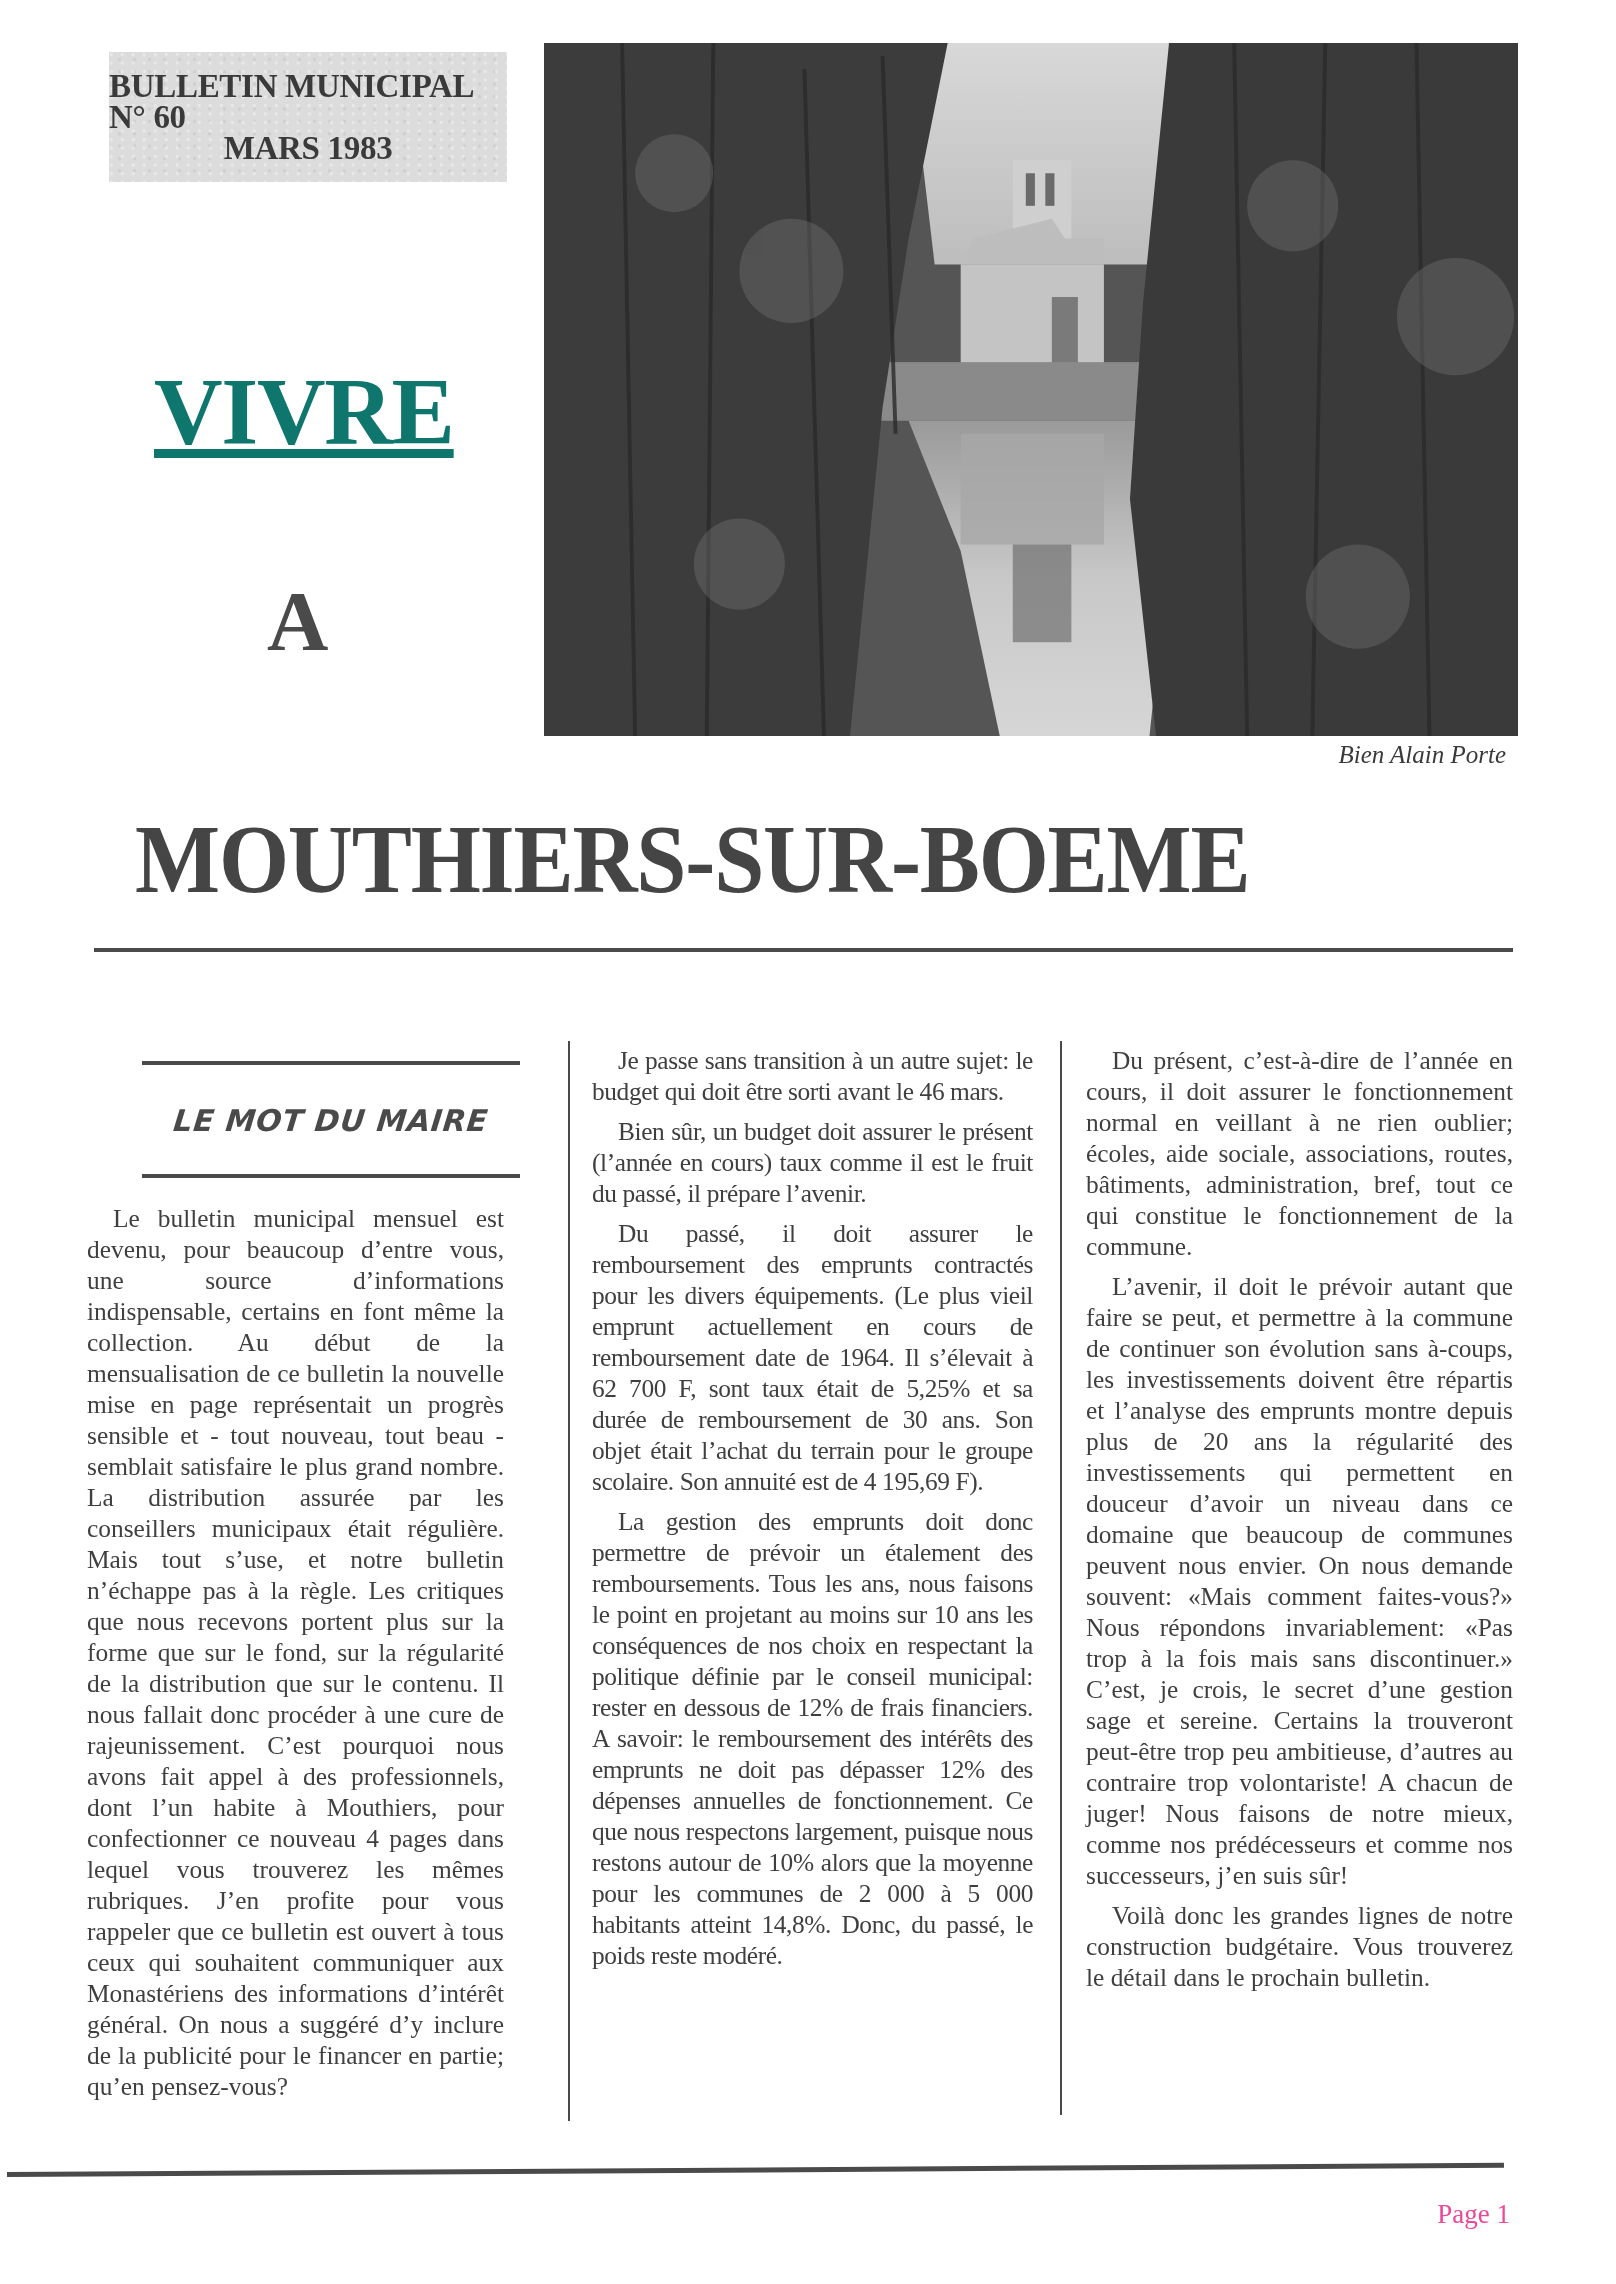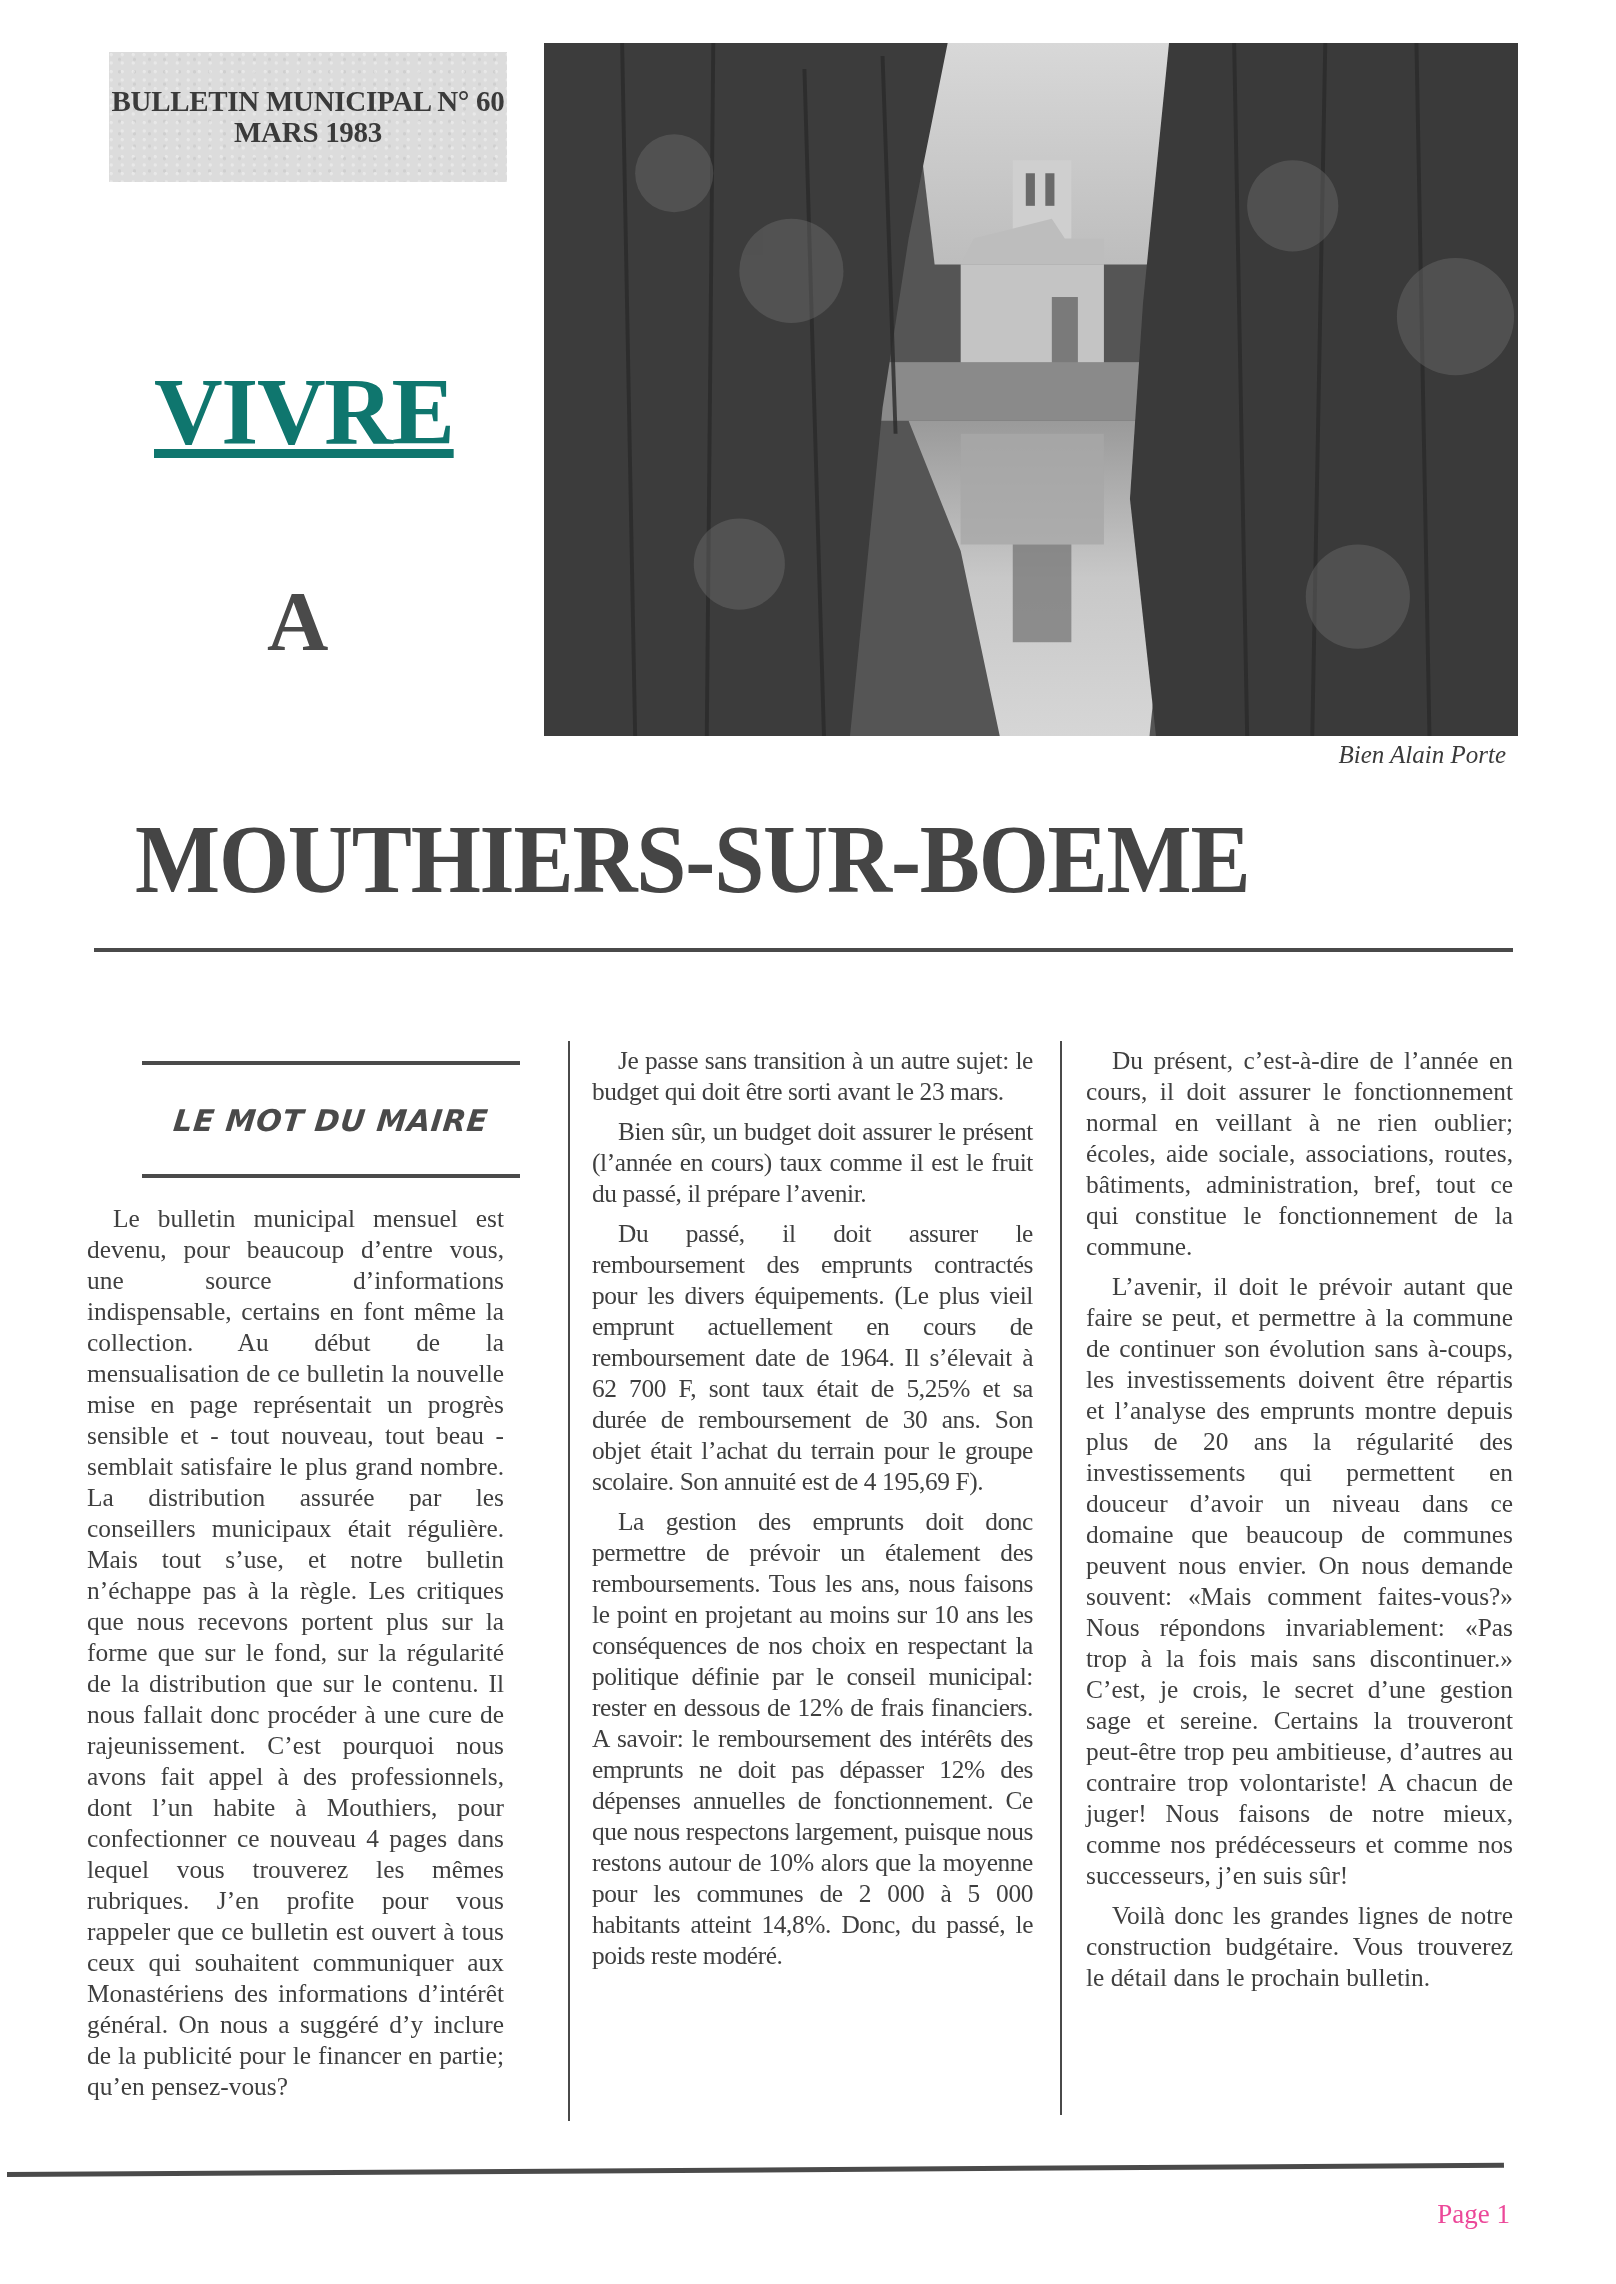--- a/index.html
+++ b/index.html
@@ -5,21 +5,21 @@
   html, body { margin: 0; padding: 0; background: #ffffff; }
   body { width: 1617px; height: 2284px; position: relative; overflow: hidden;
          font-family: "Liberation Serif", "DejaVu Serif", serif; color: #3f3f3f; }
 
   .masthead-box { position: absolute; left: 109px; top: 52px; width: 398px; height: 130px;
     background: #dcdcdc;
     background-image: radial-gradient(circle at 20% 30%, rgba(255,255,255,0.35) 0 1.3px, transparent 2px),
                       radial-gradient(circle at 70% 60%, rgba(0,0,0,0.06) 0 1.3px, transparent 2px);
     background-size: 11px 8.5px, 15px 12.4px;
     display: flex; flex-direction: column; align-items: center; justify-content: center; }
-  .masthead-line { font-family: "Liberation Serif", serif; font-weight: bold; font-size: 29px;
+  .masthead-line { font-family: "Liberation Serif", serif; font-weight: bold; font-size: 33px;
     line-height: 31px; color: #3a3a3a; letter-spacing: -0.3px; }
 
   .photo { position: absolute; left: 544px; top: 43px; width: 974px; height: 693px;
     background: #4a4a4a; overflow: hidden; }
   .photo svg { width: 100%; height: 100%; display: block; }
   .photo-credit { position: absolute; right: 111px; top: 741px; font-style: italic;
     font-size: 25px; color: #3a3a3a; }
 
   .title-vivre { position: absolute; left: 154px; top: 365px; font-weight: bold;
     font-size: 95px; line-height: 1; color: #0f766e; letter-spacing: -1.3px; text-decoration: underline; }
@@ -126,21 +126,21 @@
   <div class="sh-rule"></div>
 </div>
 
 <div class="column col-1">
   <p>Le bulletin municipal mensuel est devenu, pour beaucoup d’entre vous, une source d’informations indispensable, certains en font même la collection. Au début de la mensualisation de ce bulletin la nouvelle mise en page représentait un progrès sensible et - tout nouveau, tout beau - semblait satisfaire le plus grand nombre. La distribution assurée par les conseillers municipaux était régulière. Mais tout s’use, et notre bulletin n’échappe pas à la règle. Les critiques que nous recevons portent plus sur la forme que sur le fond, sur la régularité de la distribution que sur le contenu. Il nous fallait donc procéder à une cure de rajeunissement. C’est pourquoi nous avons fait appel à des professionnels, dont l’un habite à Mouthiers, pour confectionner ce nouveau 4 pages dans lequel vous trouverez les mêmes rubriques. J’en profite pour vous rappeler que ce bulletin est ouvert à tous ceux qui souhaitent communiquer aux Monastériens des informations d’intérêt général. On nous a suggéré d’y inclure de la publicité pour le financer en partie; qu’en pensez-vous?</p>
 </div>
 
 <div class="col-divider div-1"></div>
 
 <div class="column col-2">
-  <p>Je passe sans transition à un autre sujet: le budget qui doit être sorti avant le 23 mars.</p>
+  <p>Je passe sans transition à un autre sujet: le budget qui doit être sorti avant le 46 mars.</p>
   <p>Bien sûr, un budget doit assurer le présent (l’année en cours) taux comme il est le fruit du passé, il prépare l’avenir.</p>
   <p>Du passé, il doit assurer le remboursement des emprunts contractés pour les divers équipements. (Le plus vieil emprunt actuellement en cours de remboursement date de 1964. Il s’élevait à 62 700 F, sont taux était de 5,25% et sa durée de remboursement de 30 ans. Son objet était l’achat du terrain pour le groupe scolaire. Son annuité est de 4 195,69 F).</p>
   <p>La gestion des emprunts doit donc permettre de prévoir un étalement des remboursements. Tous les ans, nous faisons le point en projetant au moins sur 10 ans les conséquences de nos choix en respectant la politique définie par le conseil municipal: rester en dessous de 12% de frais financiers. A savoir: le remboursement des intérêts des emprunts ne doit pas dépasser 12% des dépenses annuelles de fonctionnement. Ce que nous respectons largement, puisque nous restons autour de 10% alors que la moyenne pour les communes de 2 000 à 5 000 habitants atteint 14,8%. Donc, du passé, le poids reste modéré.</p>
 </div>
 
 <div class="col-divider div-2"></div>
 
 <div class="column col-3">
   <p>Du présent, c’est-à-dire de l’année en cours, il doit assurer le fonctionnement normal en veillant à ne rien oublier; écoles, aide sociale, associations, routes, bâtiments, administration, bref, tout ce qui constitue le fonctionnement de la commune.</p>
   <p>L’avenir, il doit le prévoir autant que faire se peut, et permettre à la commune de continuer son évolution sans à-coups, les investissements doivent être répartis et l’analyse des emprunts montre depuis plus de 20 ans la régularité des investissements qui permettent en douceur d’avoir un niveau dans ce domaine que beaucoup de communes peuvent nous envier. On nous demande souvent: «Mais comment faites-vous?» Nous répondons invariablement: «Pas trop à la fois mais sans discontinuer.» C’est, je crois, le secret d’une gestion sage et sereine. Certains la trouveront peut-être trop peu ambitieuse, d’autres au contraire trop volontariste! A chacun de juger! Nous faisons de notre mieux, comme nos prédécesseurs et comme nos successeurs, j’en suis sûr!</p>

